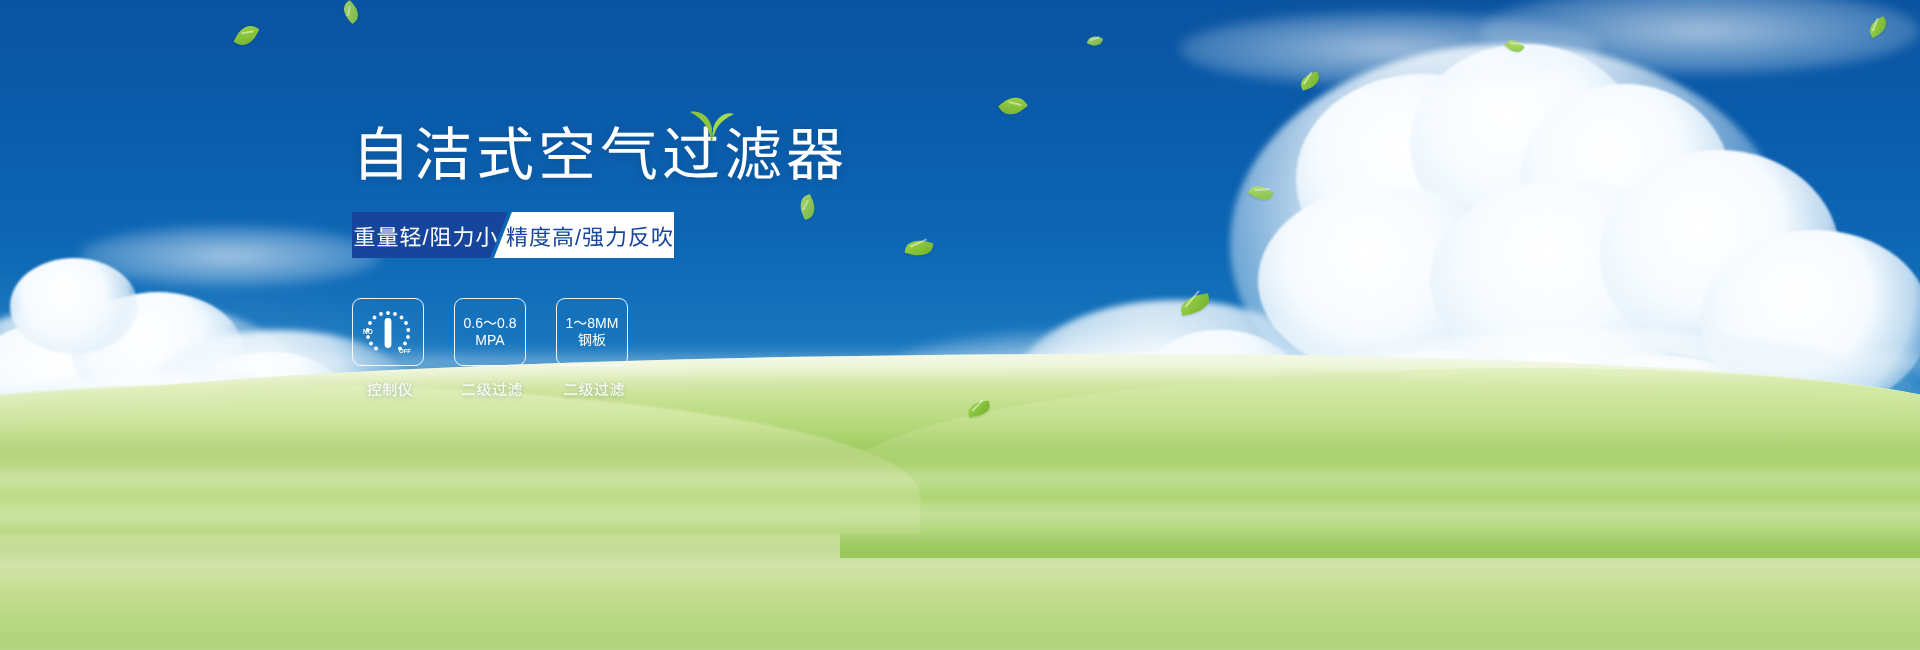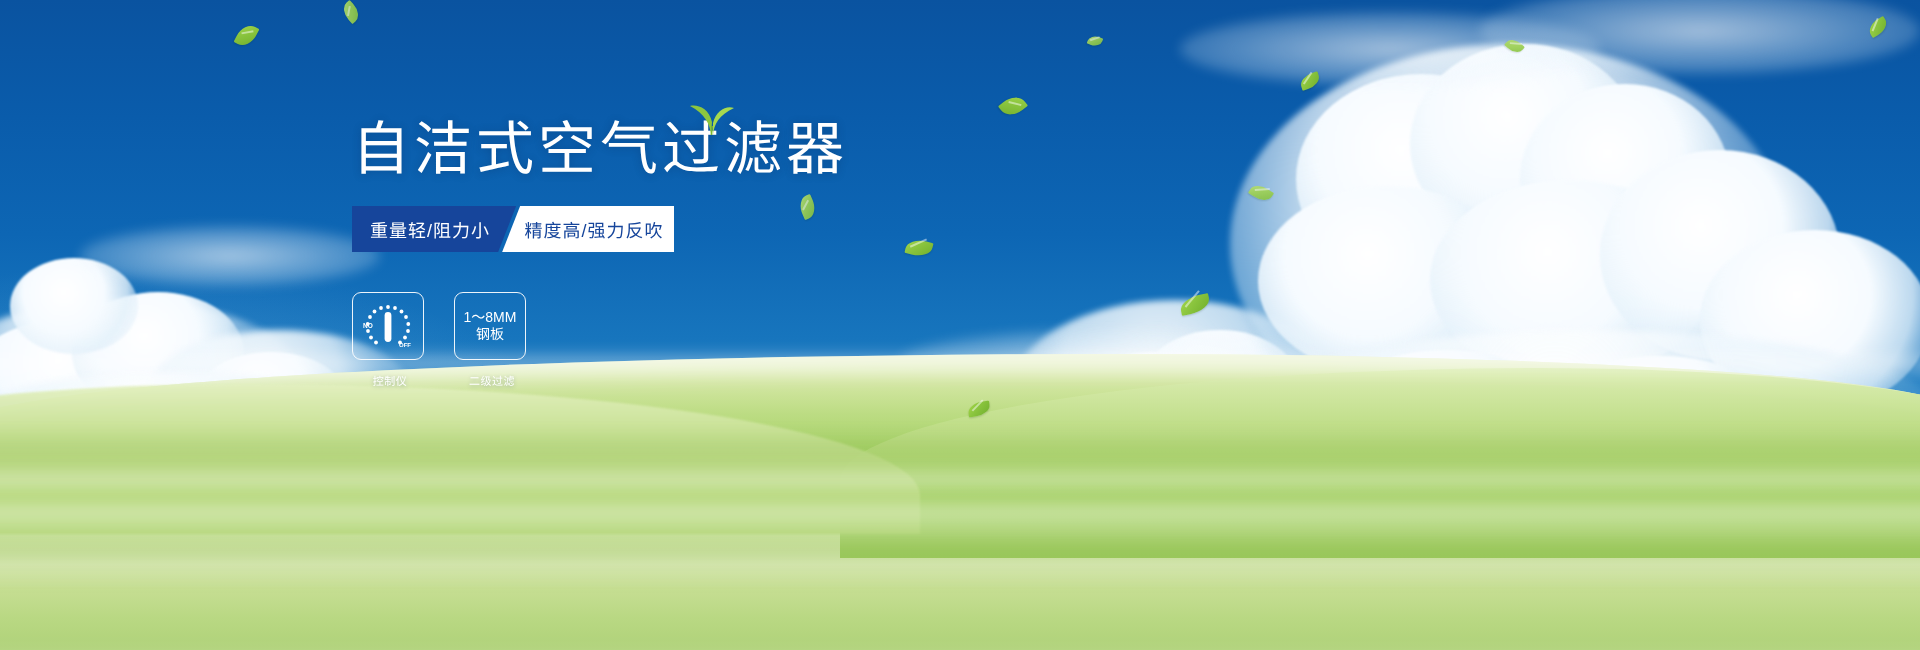--- a/index.html
+++ b/index.html
@@ -140,21 +140,21 @@
   }
   .leaf.pale {
     background: linear-gradient(135deg, #c2e77a 0%, #9fd152 45%, #7dbd39 100%);
     opacity: 0.9;
   }
 
   
   .content {
     position: absolute;
     left: 352px;
-    top: 120px;
+    top: 126px;
     width: 780px;
   }
 
   .headline {
     font-size: 58px;
     line-height: 1;
     letter-spacing: 4px;
     color: #ffffff;
     font-weight: 400;
     white-space: nowrap;
@@ -174,21 +174,21 @@
     display: flex;
     align-items: stretch;
     margin-top: 28px;
     height: 46px;
     width: 322px;
   }
   .tag {
     display: flex;
     align-items: center;
     justify-content: center;
-    font-size: 18px;
+    font-size: 22px;
     letter-spacing: 1px;
     white-space: nowrap;
   }
   .tag-primary {
     background: #16459b;
     color: #ffffff;
     width: 168px;
     padding-right: 8px;
     clip-path: polygon(0 0, 100% 0, calc(100% - 18px) 100%, 0 100%);
   }
@@ -227,21 +227,21 @@
   }
   .feature-text {
     font-size: 14px;
     line-height: 1.22;
     letter-spacing: 0;
     white-space: pre-line;
     text-align: center;
   }
   .feature-label {
     margin-top: 12px;
-    font-size: 11px;
+    font-size: 15px;
     color: #ffffff;
     letter-spacing: 0.5px;
     white-space: nowrap;
     text-shadow: 0 1px 4px rgba(0,40,90,0.3);
   }
 
   svg { display: block; }
 </style>
 </head>
 <body>
@@ -366,20 +366,27 @@
               <circle cx="17" cy="42.5" r="1.9"></circle>
               <rect x="25.6" y="12" width="6.8" height="30" rx="3.4"></rect>
             </g>
             <text x="4" y="28" font-family="'Liberation Sans', sans-serif" font-size="6.5" font-weight="bold" fill="#ffffff">NO</text>
             <text x="40" y="47" font-family="'Liberation Sans', sans-serif" font-size="6" font-weight="bold" fill="#ffffff">OFF</text>
           </svg>
         </div>
         <div class="feature-label">控制仪</div>
       </div>
 
+      <div class="feature">
+        <div class="feature-box">
+          <div class="feature-text">0.6～0.8
+MPA</div>
+        </div>
+        <div class="feature-label">二级过滤</div>
+      </div>
 
 
       <div class="feature">
         <div class="feature-box">
           <div class="feature-text">1～8MM
 钢板</div>
         </div>
         <div class="feature-label">二级过滤</div>
       </div>
 

